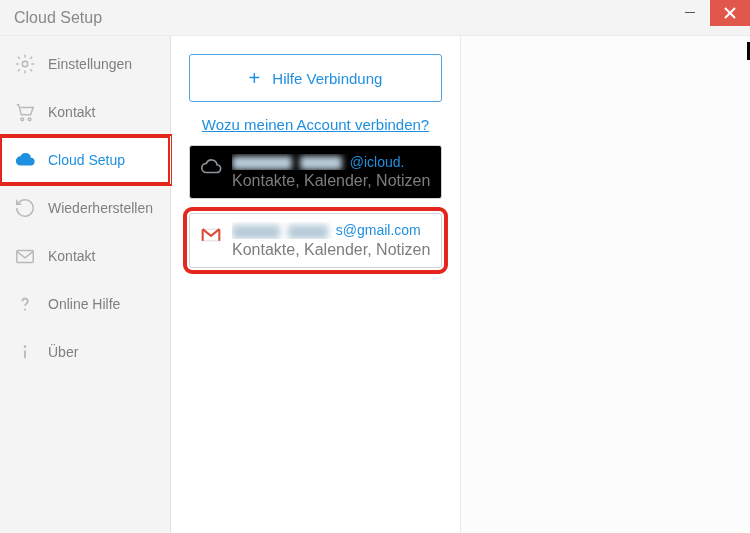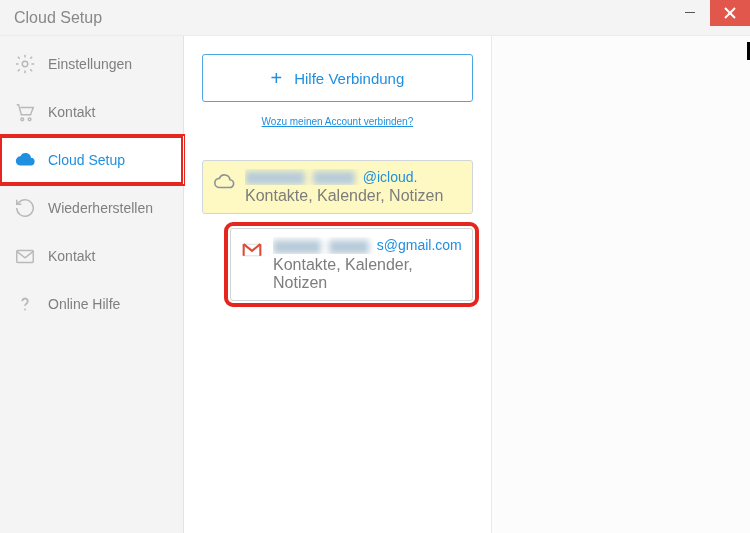--- a/index.html
+++ b/index.html
@@ -41,21 +41,21 @@
   }
   .win-close svg { width:12px; height:12px; }
   .win-close line { stroke:#fff; stroke-width:2; }
   .win-min-dash { width:10px; border-top:1.5px solid #555; }
   
   .app {
     display:flex;
     height:calc(100% - 36px);
   }
   .sidebar {
-    width:184px;
+    width:171px;
     background:#f4f4f4;
     border-right:1px solid #e3e3e3;
     padding-top:4px;
   }
   .nav-item {
     display:flex;
     align-items:center;
     height:48px;
     padding:0 12px;
     color:#7f7f7f;
@@ -105,38 +105,38 @@
     align-items:center;
     justify-content:center;
     font-size:15px;
     cursor:pointer;
     gap:12px;
   }
   .btn-new .plus { font-size:20px; font-weight:300; }
   .link-why {
     display:block;
     text-align:center;
-    margin:14px 0 33px;
+    margin:14px 0 12px;
     color:#1f8fe0;
     text-decoration:underline;
-    font-size:10px;
+    font-size:15px;
     cursor:pointer;
   }
   
   .account {
     border:1px solid #cfd5d9;
     border-radius:3px;
     padding:8px 10px;
     display:flex;
     align-items:flex-start;
     gap:10px;
     margin-bottom:14px;
     cursor:pointer;
   }
-  .account.icloud { background:#fef9c3; }
+  .account.icloud { background:#000000; }
   .account .acc-icon {
     width:22px; height:22px;
     display:flex; align-items:center; justify-content:center;
     margin-top:2px;
   }
   .acc-lines { flex:1; min-width:0; }
   .acc-email {
     color:#1f8fe0;
     font-size:14px;
     margin-bottom:2px;
@@ -155,21 +155,20 @@
     vertical-align:middle;
     margin-right:4px;
   }
   .account.gmail {
     background:#fff;
     position:relative;
   }
   .account.gmail.highlight-red {
     outline:4px solid #e4261e;
     outline-offset:2px;
-    margin-left:28px;
   }
   
   .edge-mark { position:absolute; right:0; top:42px; width:3px; height:18px; background:#000; }
   svg { display:block; }
 </style>
 </head>
 <body>
 
 <div class="titlebar">
   <div class="titlebar-title">Cloud Setup</div>
@@ -244,20 +243,29 @@
     <div class="nav-item">
       <span class="nav-icon">
         <svg width="22" height="22" viewBox="0 0 24 24" fill="none" stroke="currentColor" stroke-width="2">
           <path d="M9 9a3 3 0 1 1 4.5 2.6C12.5 12.5 12 13 12 14"></path>
             <circle cx="12" cy="18" r="1" fill="currentColor" stroke="none"></circle>
         </svg>
       </span>
       <span>Online Hilfe</span>
     </div>
 
+    <div class="nav-item">
+      <span class="nav-icon">
+        <svg width="22" height="22" viewBox="0 0 24 24" fill="currentColor">
+          <circle cx="12" cy="6" r="1.5"></circle>
+            <rect x="11" y="10" width="2" height="9" rx="1"></rect>
+        </svg>
+      </span>
+      <span>Über</span>
+    </div>
 
   </div>
 
   <div class="main">
 
     <div class="btn-new">
       <span class="plus">+</span>
       <span>Hilfe Verbindung</span>
     </div>
 

